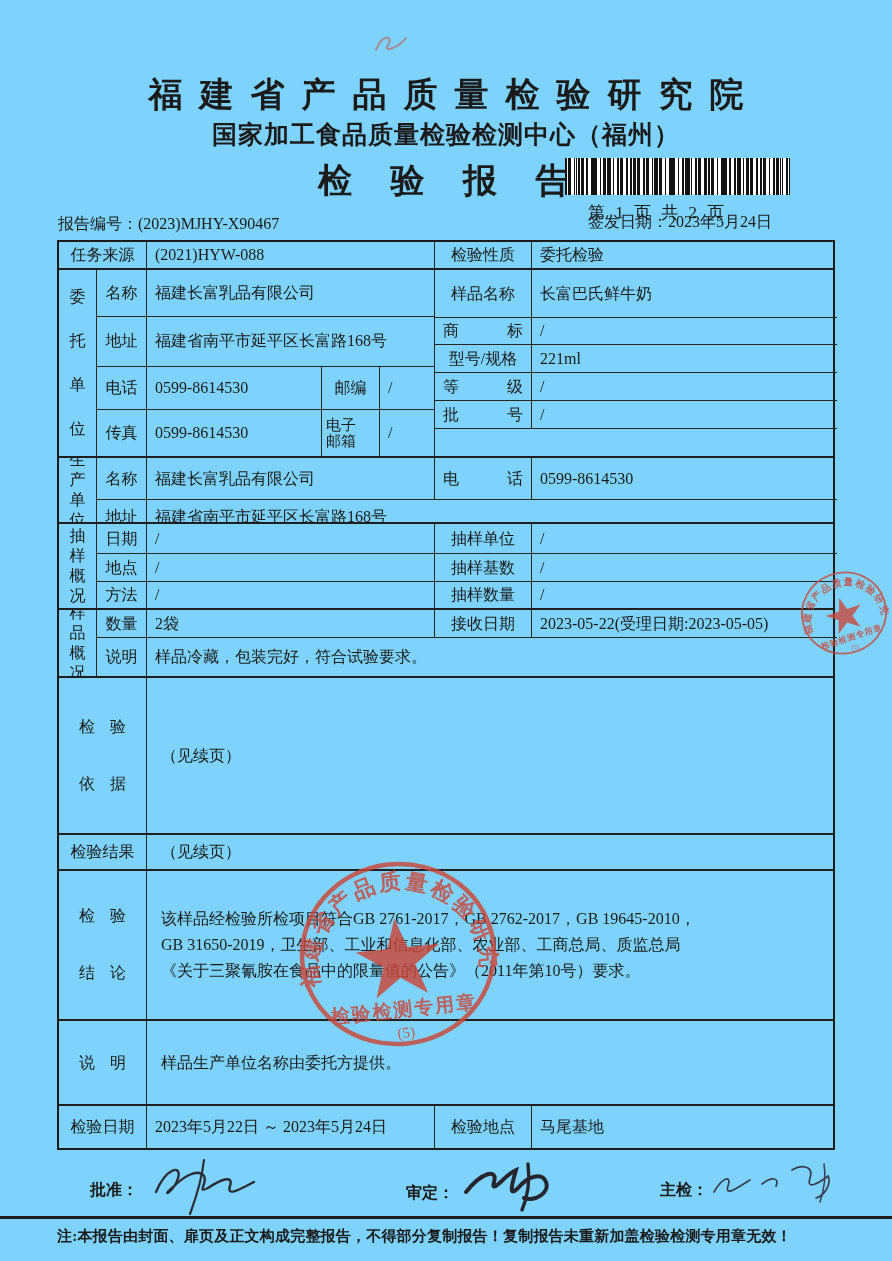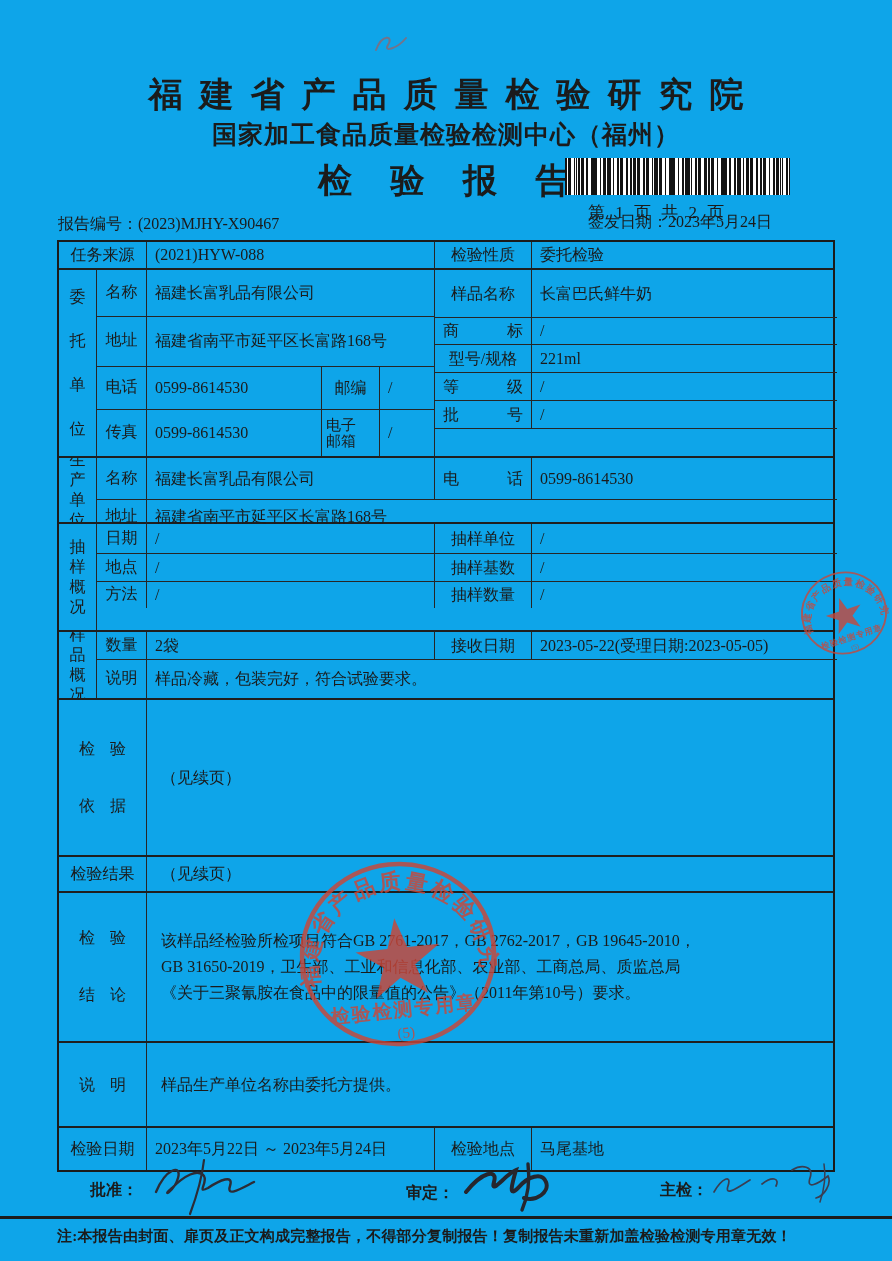--- a/index.html
+++ b/index.html
@@ -1,18 +1,18 @@
 <!DOCTYPE html>
 <html><head>
 <meta charset="utf-8">
 <style>
   html,body{margin:0;padding:0;background:#e8e8e8;}
   #page{
     position:relative;width:892px;height:1261px;margin:0 auto;
-    background:#0ea5e9;overflow:hidden;color:#1b1b1b;
+    background:#7dd3fc;overflow:hidden;color:#1b1b1b;
     font-family:"Liberation Serif","DejaVu Serif",serif;
   }
   *{box-sizing:border-box;}
   
   .inst-title{position:absolute;top:72px;left:0;right:0;text-align:center;
     font-size:34px;font-weight:bold;letter-spacing:17px;text-indent:17px;white-space:nowrap;}
   .center-name{position:absolute;top:118px;left:0;right:0;text-align:center;
     font-size:25px;font-weight:bold;letter-spacing:1px;}
   .report-title{position:absolute;top:158px;left:318px;
     font-size:34px;font-weight:bold;letter-spacing:15px;white-space:nowrap;}
@@ -29,21 +29,21 @@
     border:2.5px solid #1b1b1b;font-size:16px;line-height:1.25;}
   .band{display:flex;border-bottom:2px solid #1f1f1f;align-items:stretch;}
   .band.last{border-bottom:none;}
   .cell{border-right:1.5px solid #262626;display:flex;align-items:center;padding:0 8px;overflow:hidden;}
   .cell.nr{border-right:none;}
   .lab{justify-content:center;text-align:center;padding:11px 4px;}
   .col{display:flex;flex-direction:column;}
   .row{display:flex;border-bottom:1.5px solid #262626;align-items:stretch;}
   .row.nb{border-bottom:none;}
   .w88{width:88px;flex:none;}  .w38{width:38px;flex:none;}
-  .w50{width:50px;flex:none;font-family:Liberation Mono, monospace;}  .w175{width:175px;flex:none;}
+  .w50{width:50px;flex:none;}  .w175{width:175px;flex:none;}
   .w58{width:58px;flex:none;}  .w97{width:97px;flex:none;}
   .w305{width:305px;flex:1;}   .w288{width:288px;flex:none;}
   .fx{flex:1;}
   .vlab{white-space:pre-line;text-align:center;width:100%;}
   .spread{display:block;width:100%;text-align:justify;text-align-last:justify;}
   .jlab2{display:block;width:100%;white-space:pre-line;text-align:justify;
     text-align-last:justify;padding:0 12px;line-height:3.55;}
   .small2{font-size:15px;line-height:1.1;text-align:left;width:100%;white-space:pre-line;}
   .concl{line-height:1.62;padding:4px 0;}
   
@@ -162,21 +162,21 @@
             </div>
           <div class="cell nr w305">0599-8614530</div>
         </div>
         <div class="row nb" style="height:33px">
           <div class="cell lab w50">地址</div>
           <div class="cell nr fx">福建省南平市延平区长富路168号</div>
         </div>
       </div>
     </div>
 
-    <div class="band" style="height:108px">
+    <div class="band" style="height:86px">
       <div class="cell lab w38">
         <span class="vlab">抽样
 概况</span>
       </div>
       <div class="col fx">
         <div class="row" style="height:30px">
           <div class="cell lab w50">日期</div>
           <div class="cell w288">/</div>
           <div class="cell lab w97">抽样单位</div>
           <div class="cell nr w305">/</div>

